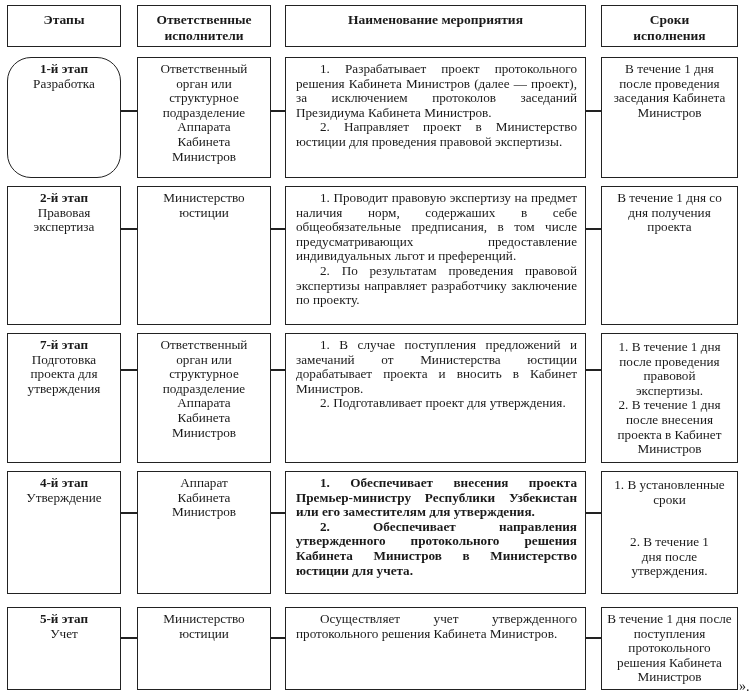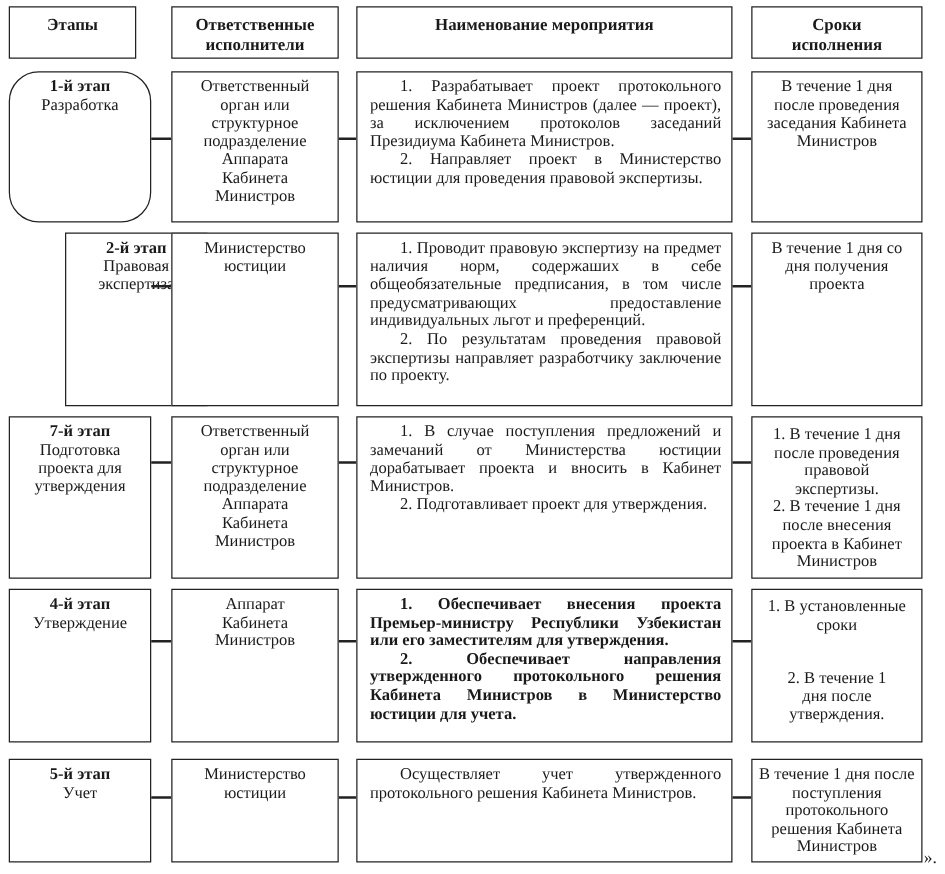--- a/index.html
+++ b/index.html
@@ -13,21 +13,21 @@
   .just p { margin:0; text-indent:24px; text-align:justify; }
   .stage-num { font-weight:bold; display:block; }
   .conn { position:absolute; height:1.5px; background:#222; }
   .tail { position:absolute; font-size:14px; }
   .deadline p { margin:0; }
   .gap { height:28px; }
 </style>
 </head>
 <body>
 
-<div class="box hdr" style="left:7px; top:5px; width:102px; height:42px;"><span>Этапы</span></div>
+<div class="box hdr" style="left:7px; top:5px; width:114px; height:42px;"><span>Этапы</span></div>
 <div class="box hdr" style="left:137px; top:5px; width:134px; height:42px; padding-left:6px; padding-right:6px;"><span>Ответственные исполнители</span></div>
 <div class="box hdr" style="left:285px; top:5px; width:301px; height:42px;"><span>Наименование мероприятия</span></div>
 <div class="box hdr" style="left:601px; top:5px; width:137px; height:42px; padding-left:20px; padding-right:20px;"><span>Сроки исполнения</span></div>
 
 <div class="box cell center" style="left:7px; top:57px; width:114px; height:121px;border-radius:24px;">
   <span class="stage-num">1-й этап</span>
   <span>Разработка</span>
 </div>
 <div class="conn" style="left:121px; top:110px; width:16px;"></div>
 <div class="box cell center" style="left:137px; top:57px; width:134px; height:121px; padding-left:12px; padding-right:12px;">
@@ -36,21 +36,21 @@
 <div class="conn" style="left:271px; top:110px; width:14px;"></div>
 <div class="box cell just" style="left:285px; top:57px; width:301px; height:121px;">
   <p>1. Разрабатывает проект протокольного решения Кабинета Министров (далее — проект), за исключением протоколов заседаний Президиума Кабинета Министров.</p>
   <p>2. Направляет проект в Министерство юстиции для проведения правовой экспертизы.</p>
 </div>
 <div class="conn" style="left:586px; top:110px; width:15px;"></div>
 <div class="box cell center deadline" style="left:601px; top:57px; width:137px; height:121px; padding-left:10px; padding-right:10px;">
   <p>В течение 1 дня после проведения заседания Кабинета Министров</p>
 </div>
 
-<div class="box cell center" style="left:7px; top:186px; width:114px; height:139px;margin-left:45px;">
+<div class="box cell center" style="left:7px; top:186px; width:114px; height:139px;">
   <span class="stage-num">2-й этап</span>
   <span style="display:block; padding:0 14px;">Правовая экспертиза</span>
 </div>
 <div class="conn" style="left:121px; top:228px; width:16px;"></div>
 <div class="box cell center" style="left:137px; top:186px; width:134px; height:139px; padding-left:14px; padding-right:14px;">
   <span>Министерство юстиции</span>
 </div>
 <div class="conn" style="left:271px; top:228px; width:14px;"></div>
 <div class="box cell just" style="left:285px; top:186px; width:301px; height:139px;">
   <p>1. Проводит правовую экспертизу на предмет наличия норм, содержаших в себе общеобязательные предписания, в том числе предусматривающих предоставление индивидуальных льгот и преференций.</p>

